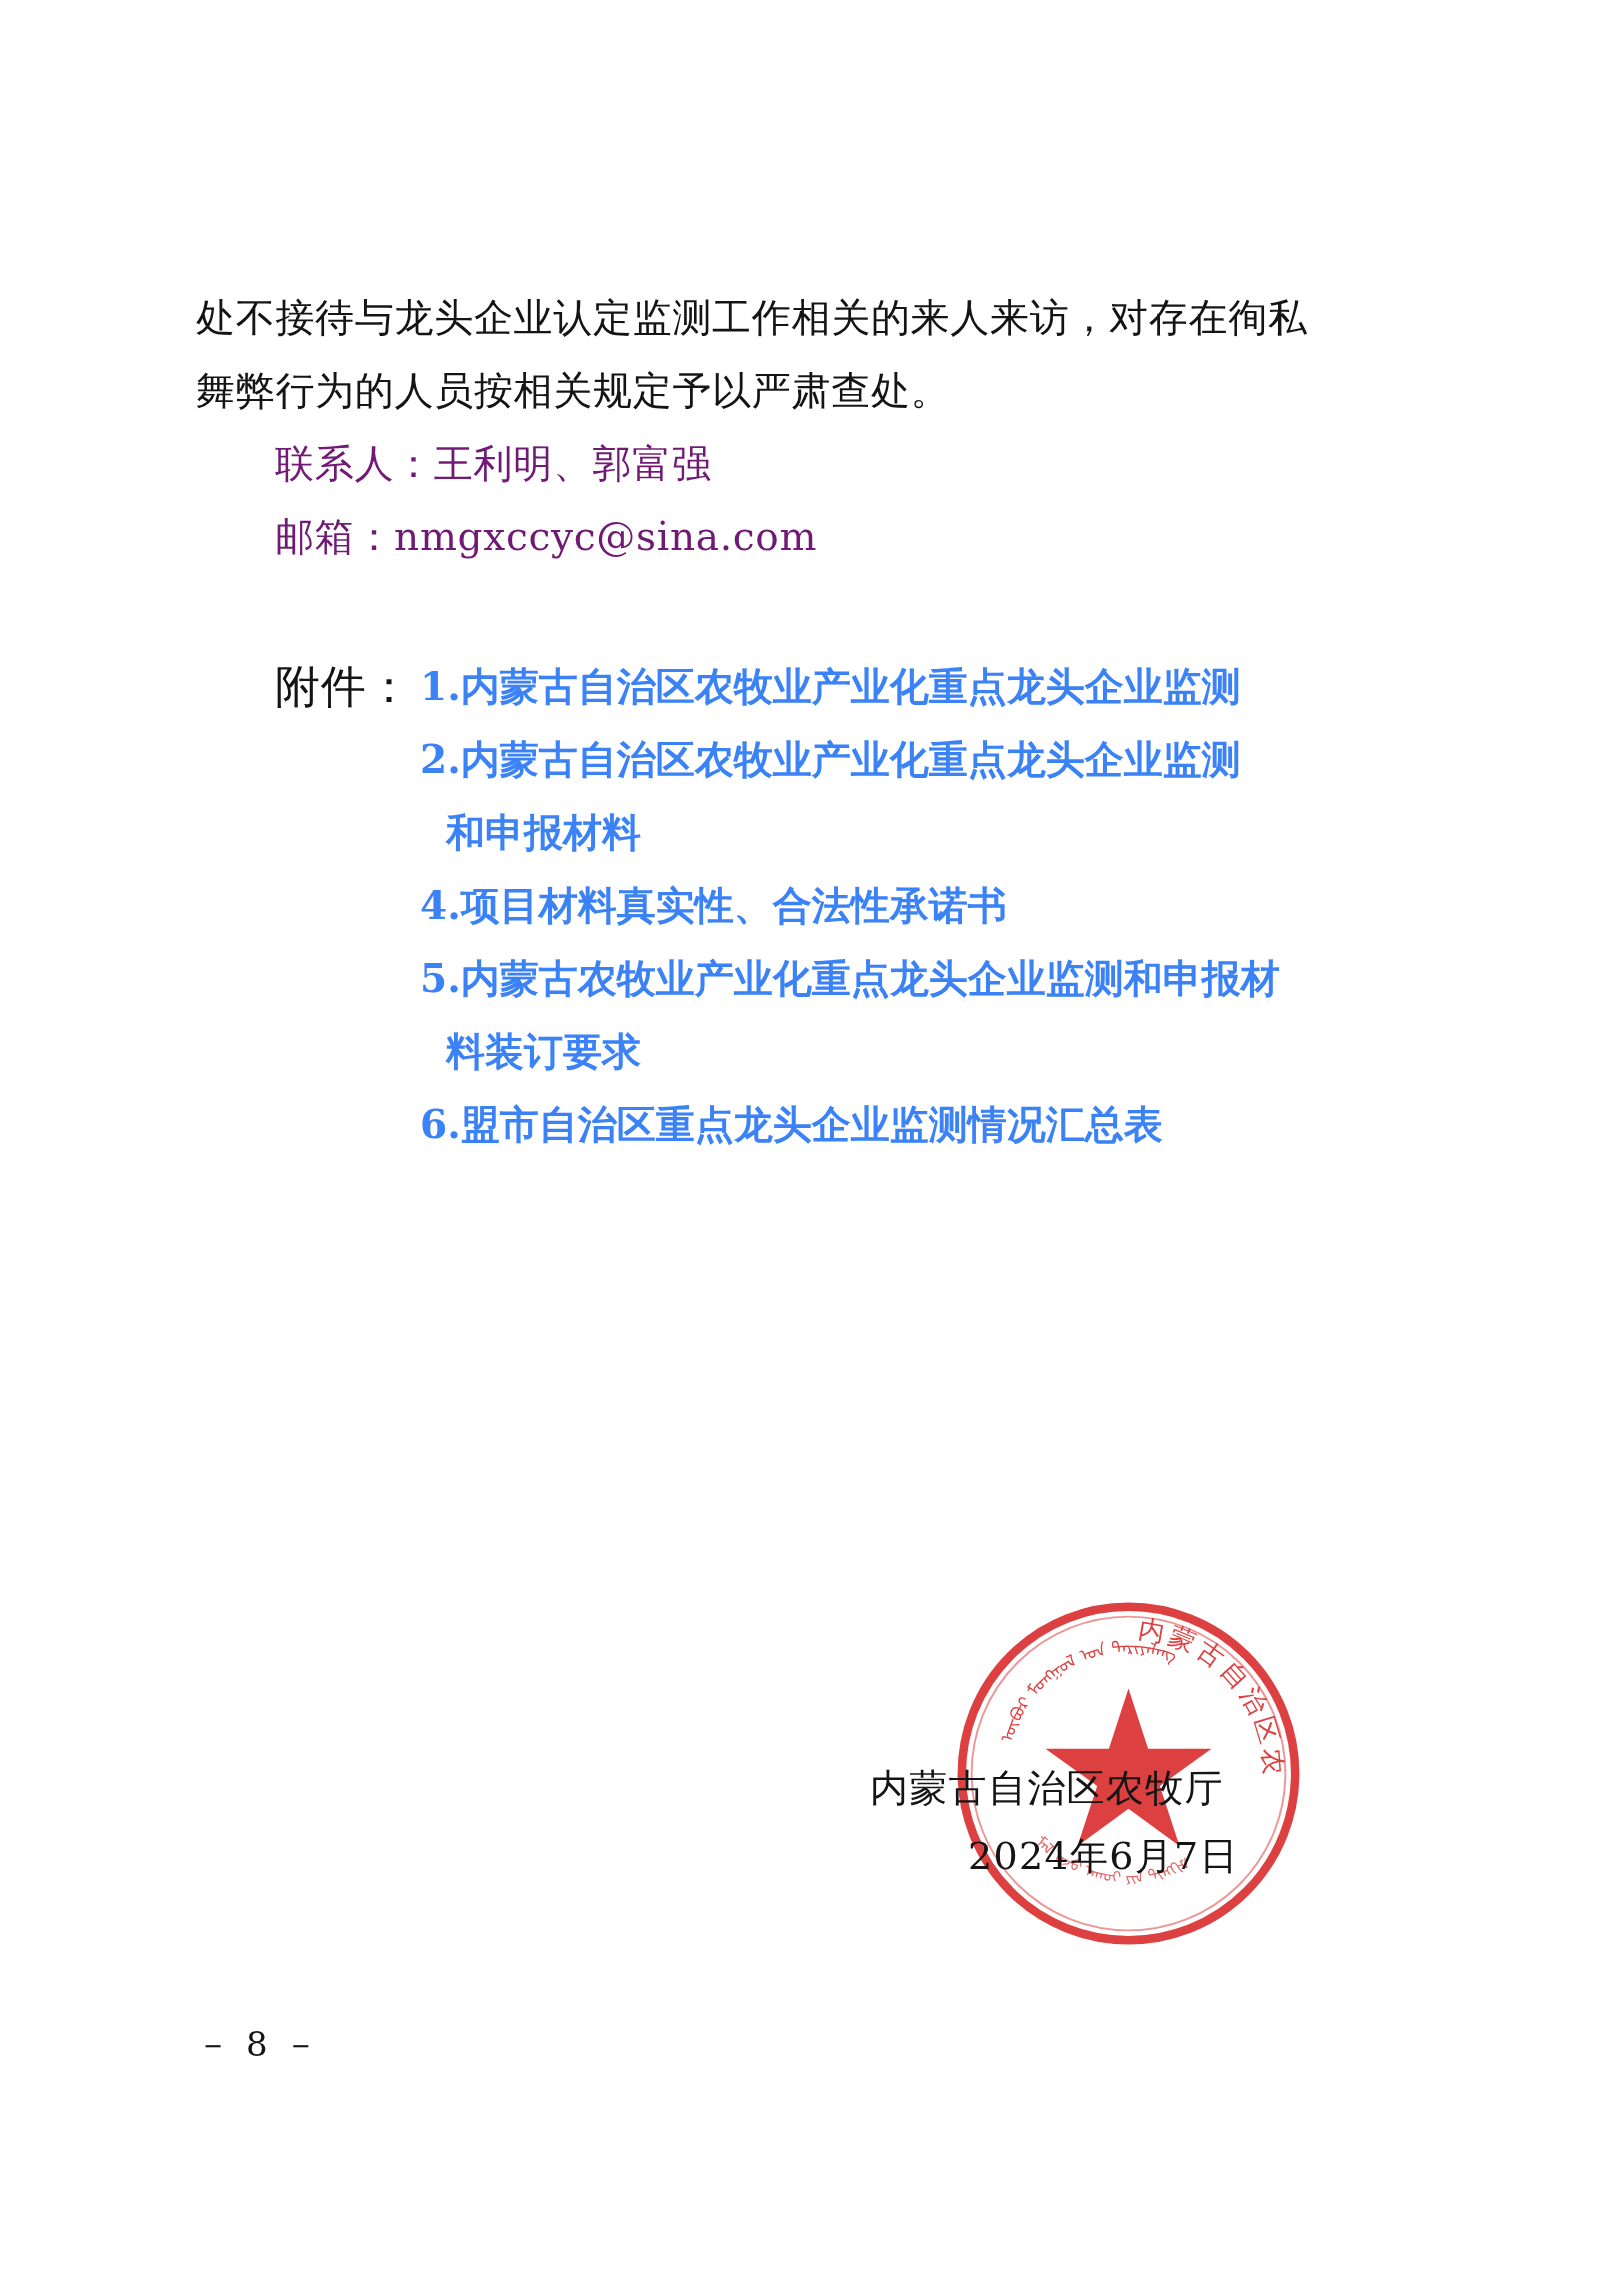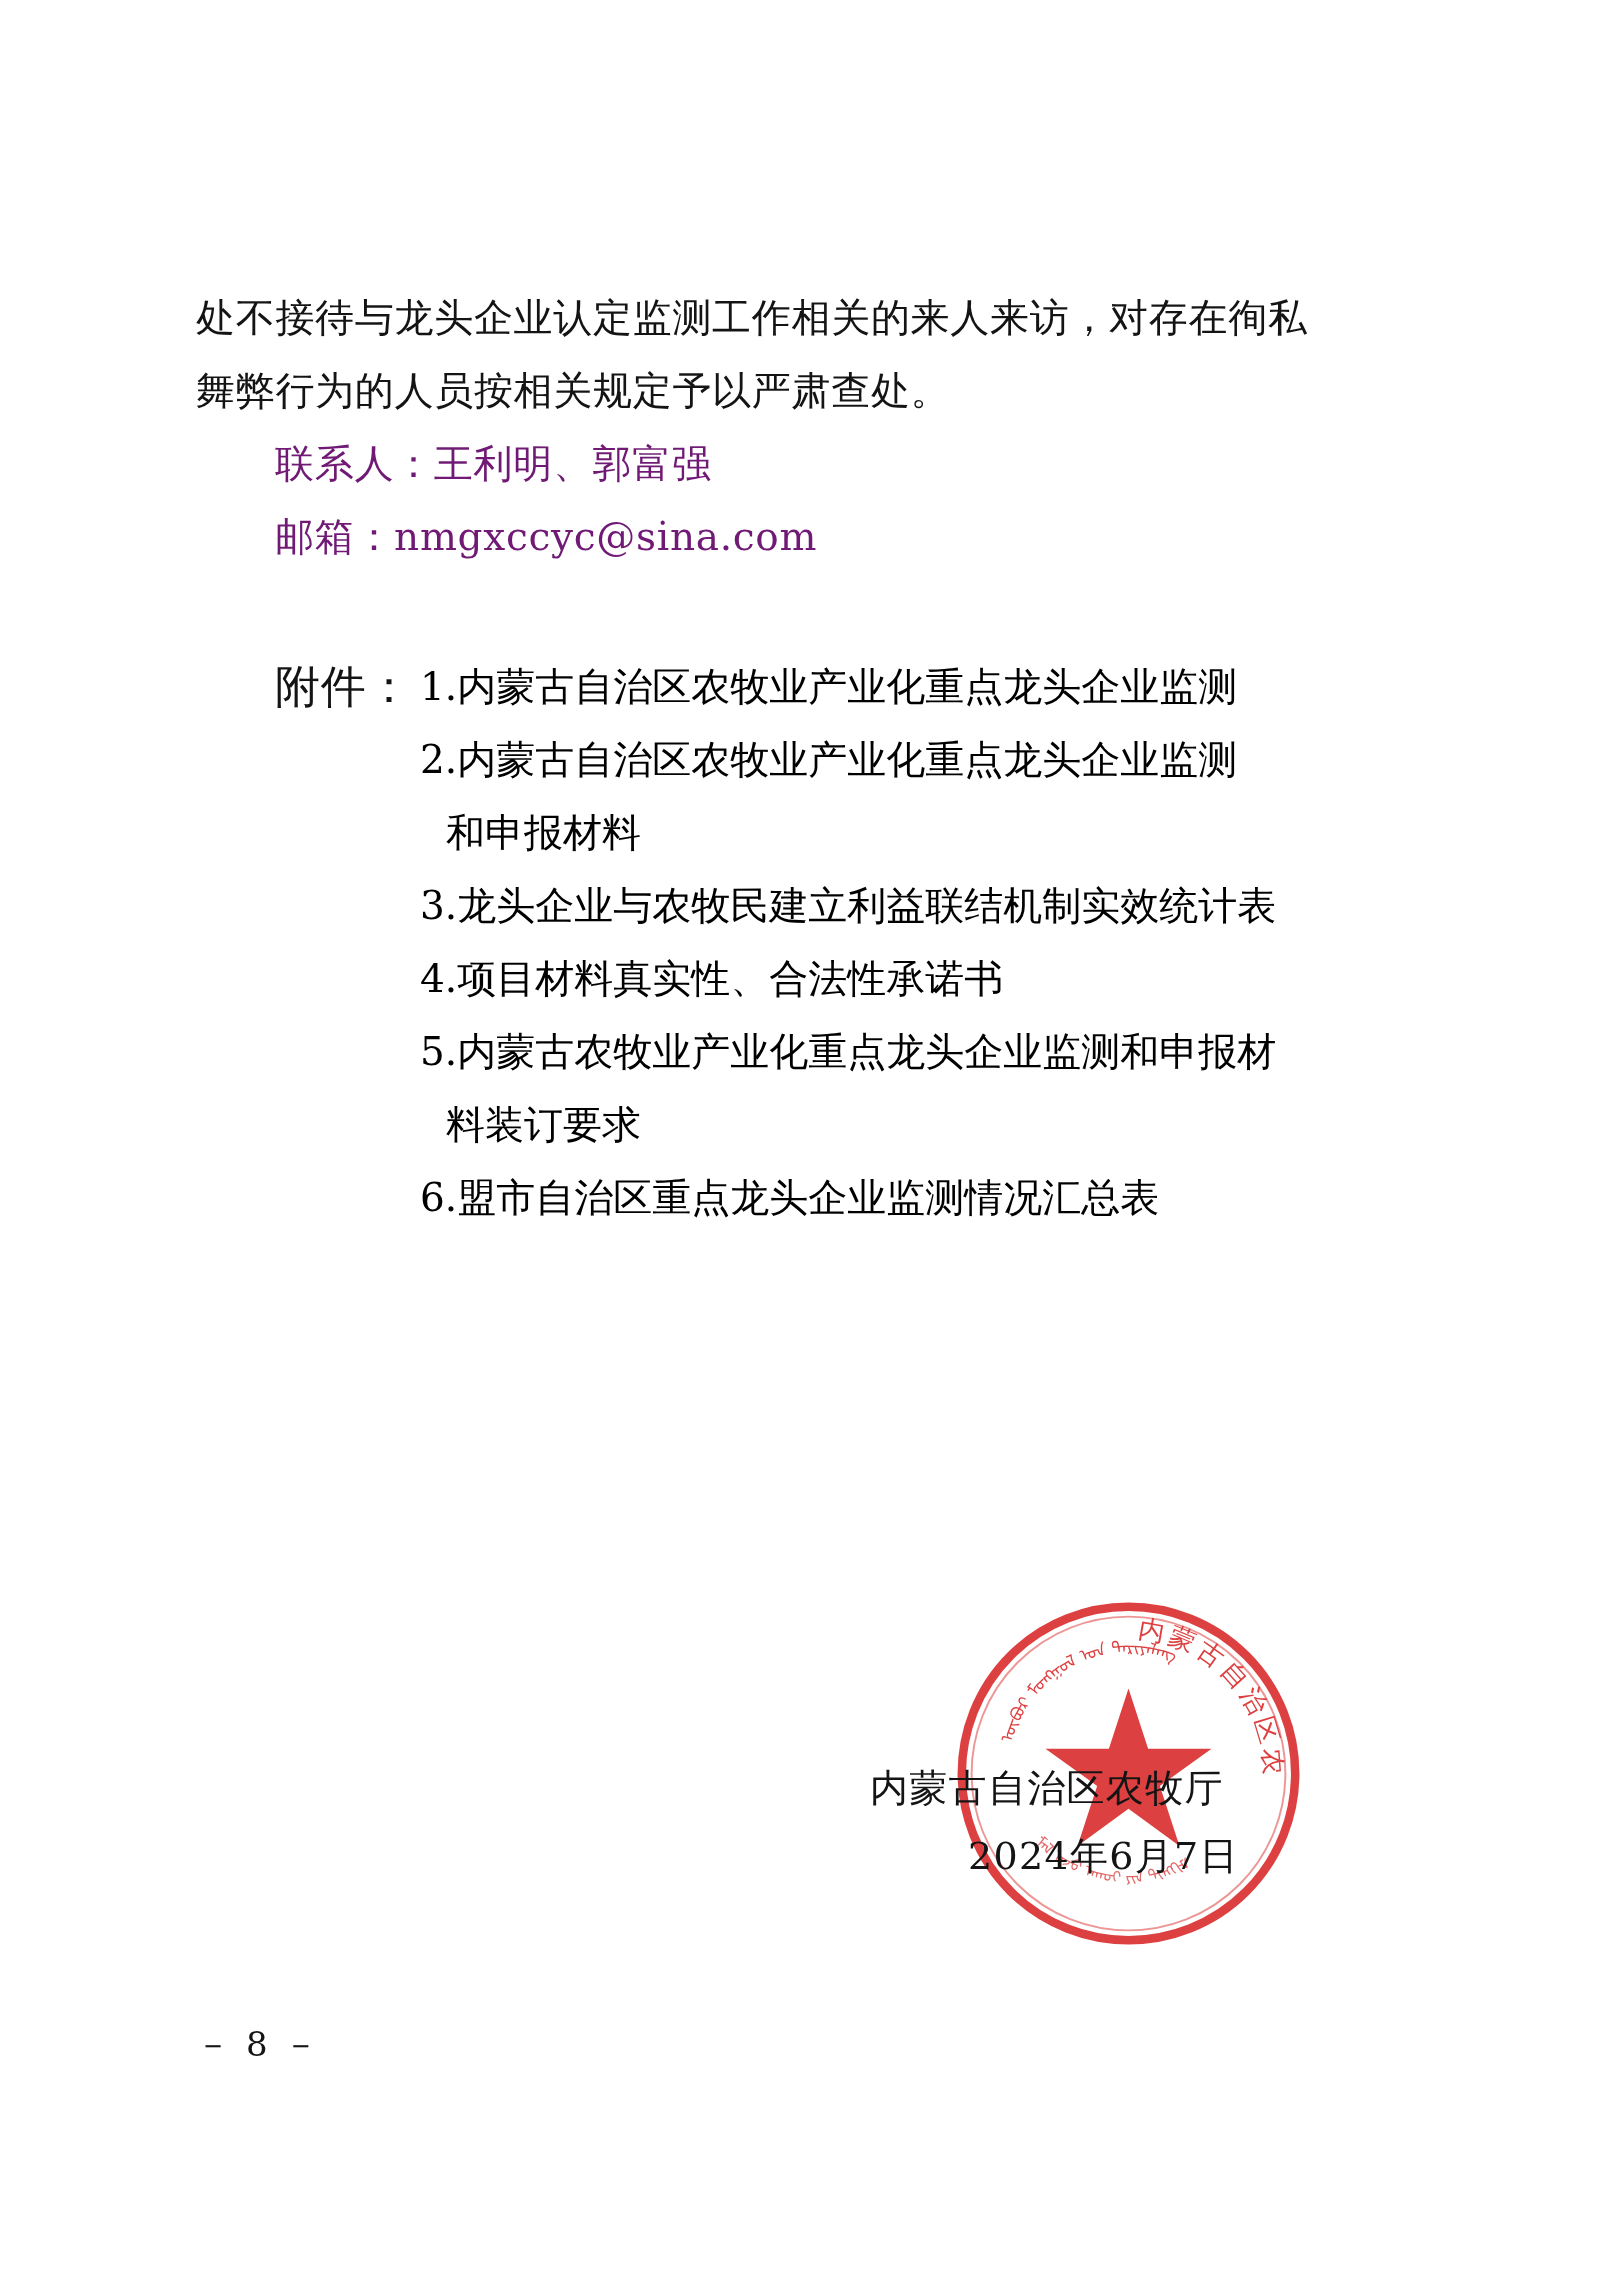--- a/index.html
+++ b/index.html
@@ -68,22 +68,23 @@
     color: #141414;
     white-space: pre;
   }
   .attach-items {
     margin-left: 145px;
   }
   .attach-item {
     font-size: 39px;
     line-height: 73px;
     letter-spacing: 0px;
-    color: #000000;
+    color: #3b82f6;
     position: relative;
+    font-weight: bold;
   }
   .attach-item .cont {
     display: block;
     margin-left: 26px;
   }
 
   
   .sign-block {
     position: absolute;
     left: 870px;
@@ -144,23 +145,20 @@
 
         <div class="attach-item">
           <span>1.</span><span>内蒙古自治区农牧业产业化重点龙头企业监测</span>
         </div>
 
         <div class="attach-item">
           <span>2.</span><span>内蒙古自治区农牧业产业化重点龙头企业监测</span>
           <span class="cont" style="margin-left:26px">和申报材料</span>
         </div>
 
-        <div class="attach-item">
-          <span>3.</span><span>龙头企业与农牧民建立利益联结机制实效统计表</span>
-        </div>
 
         <div class="attach-item">
           <span>4.</span><span>项目材料真实性、合法性承诺书</span>
         </div>
 
         <div class="attach-item">
           <span>5.</span><span>内蒙古农牧业产业化重点龙头企业监测和申报材</span>
           <span class="cont" style="margin-left:26px">料装订要求</span>
         </div>
 

